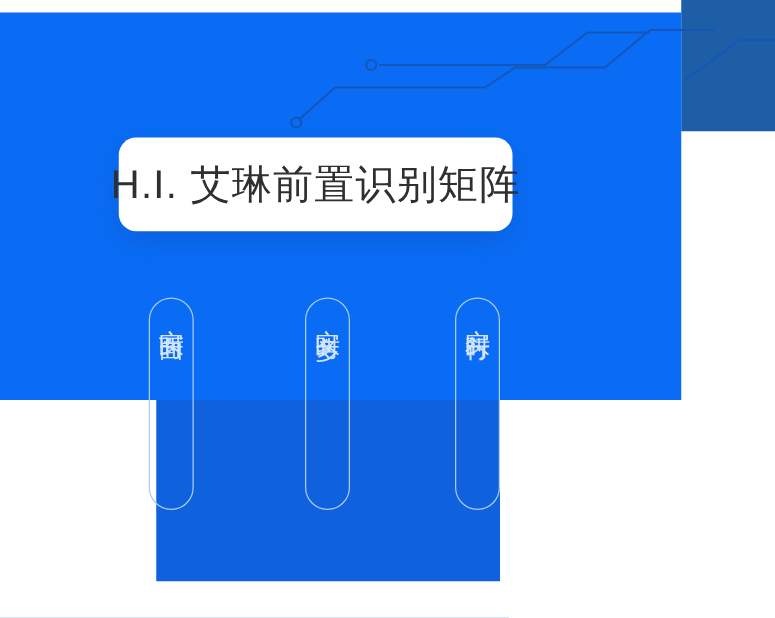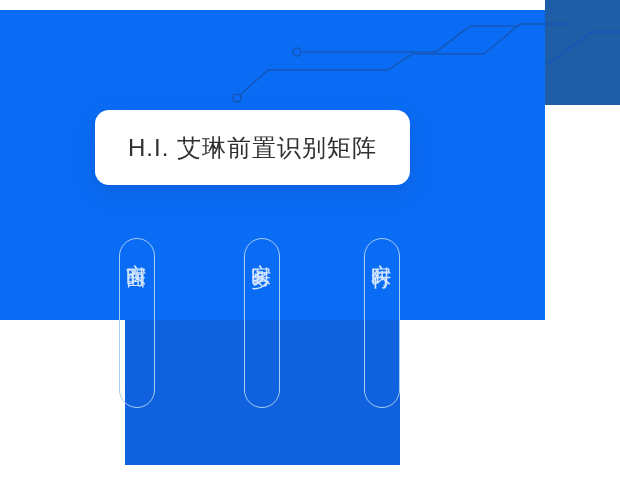--- a/index.html
+++ b/index.html
@@ -48,21 +48,21 @@
   .card{
     position:absolute;
     left:95px;top:110px;width:315px;height:75px;
     background:#ffffff;
     border-radius:14px;
     box-shadow:0 8px 22px rgba(20,60,140,0.22);
     display:flex;align-items:center;justify-content:center;
     z-index:5;
   }
   .card .title{
-    font-size:24px;
+    font-size:32px;
     font-weight:500;
     color:var(--card-text);
     letter-spacing:1px;
     white-space:nowrap;
   }
   .pill{
     position:absolute;
     top:238px;
     width:36px;height:170px;
     border:1px solid var(--pill-border);

